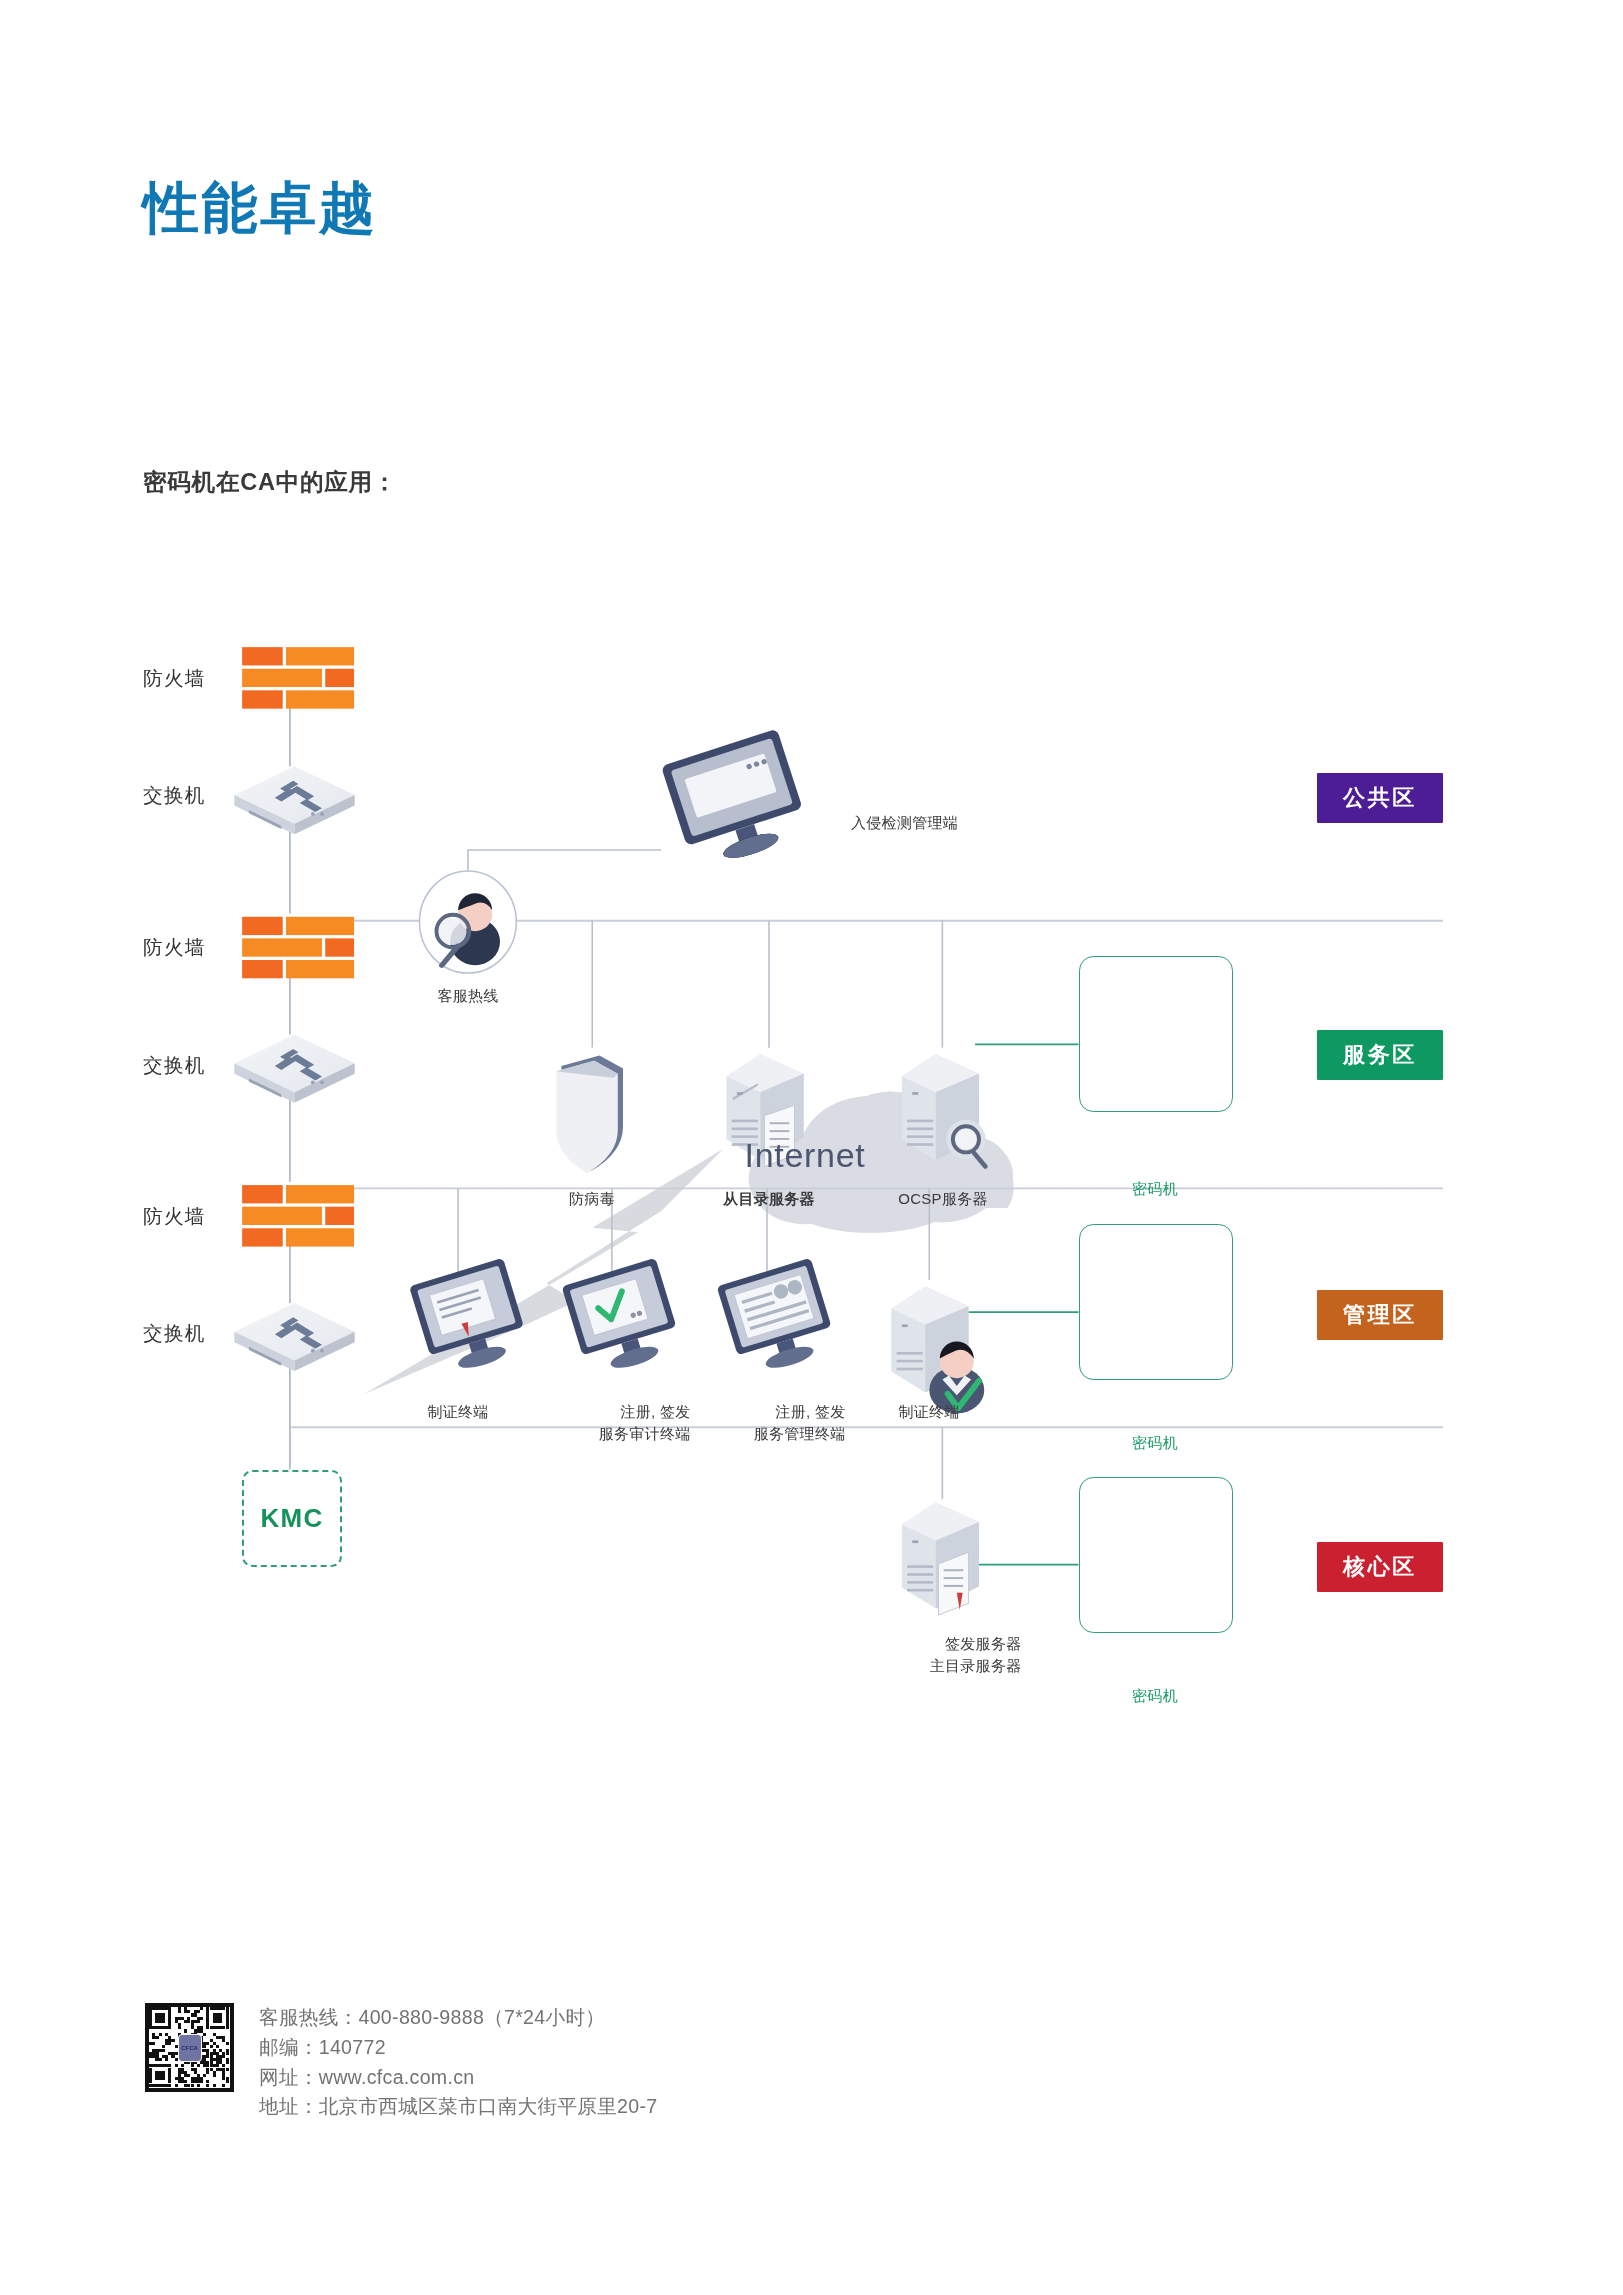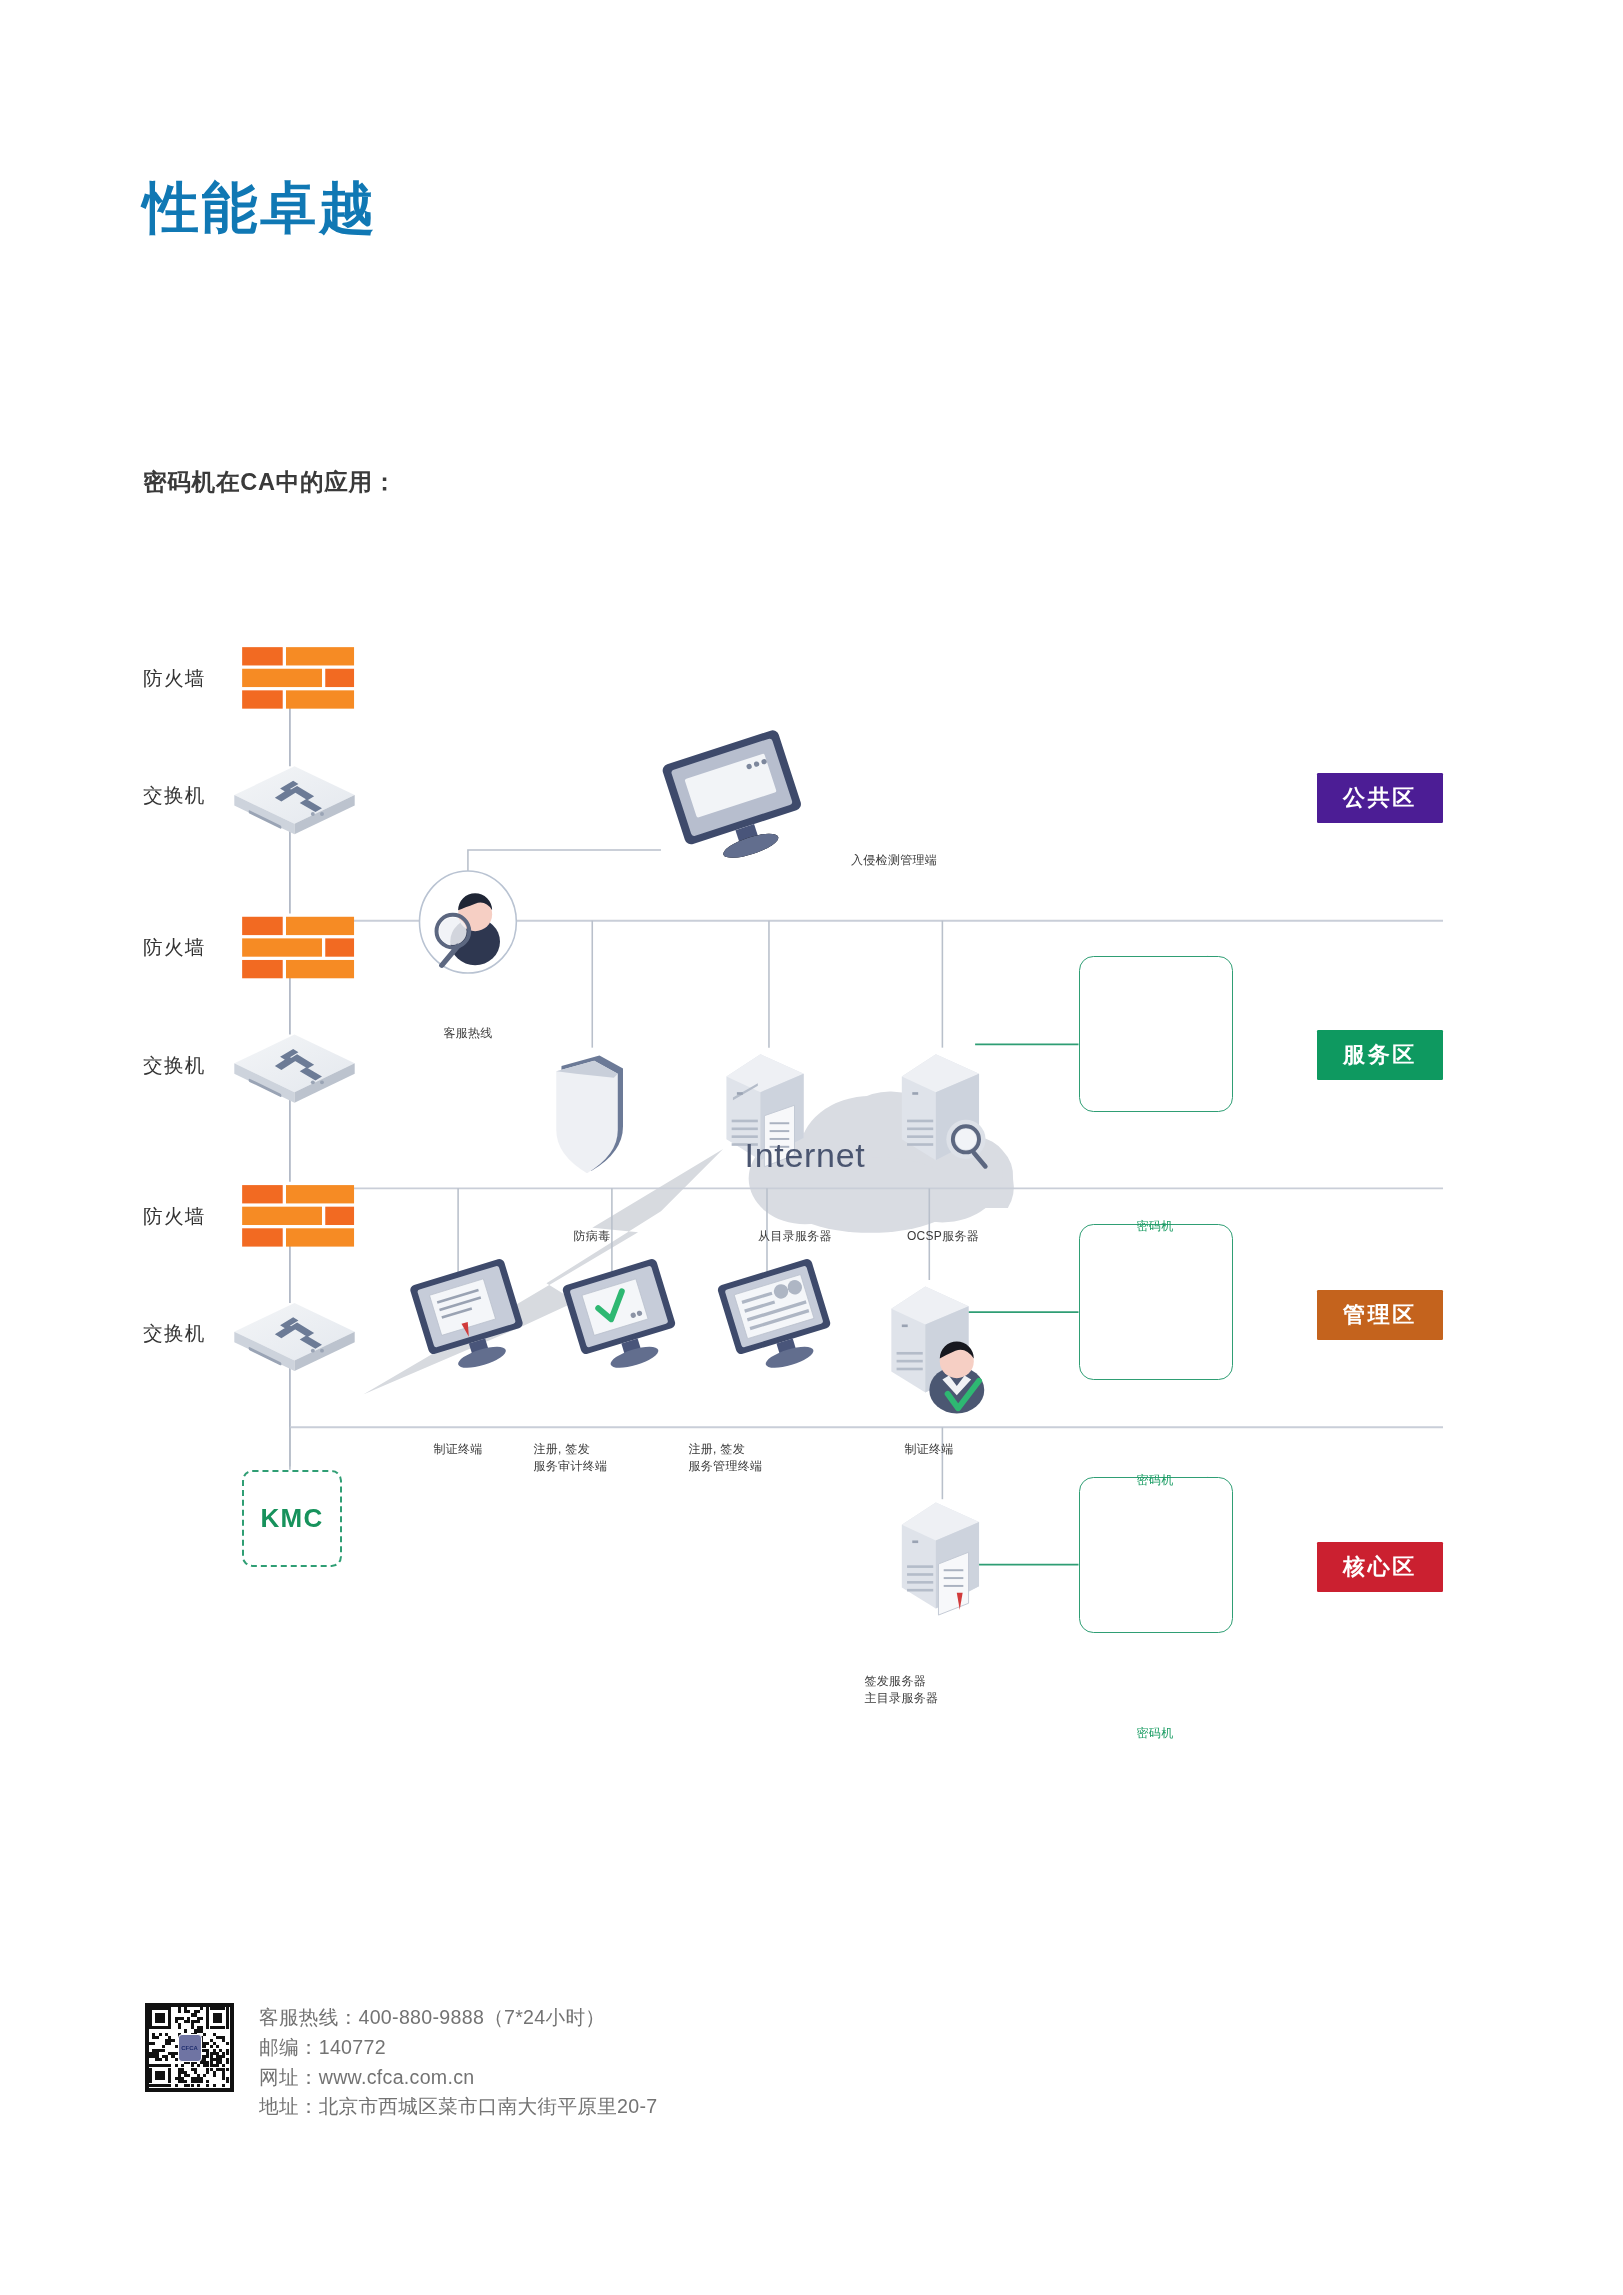--- a/index.html
+++ b/index.html
@@ -32,24 +32,23 @@
   .abs{position:absolute;}
 
   
   .rail-label{
     position:absolute;font-size:19.6px;color:#333;letter-spacing:1.3px;
     white-space:nowrap;transform:translateY(-50%);
   }
 
   
   .cap{
-    position:absolute;font-size:12px;color:#3a3a3a;letter-spacing:0.3px;
-    text-align:left;white-space:nowrap;transform:translateX(-50%);
+    position:absolute;font-size:15px;color:#3a3a3a;letter-spacing:0.3px;
+    text-align:right;white-space:nowrap;transform:translateX(-50%);
     line-height:1.45;
-    margin-top:40px;
   }
   .cap.two{white-space:normal;width:157px;}
   .cap-green{color:#1a9c63;}
 
   
   .zone{
     position:absolute;width:126px;height:50px;border-radius:1.3px;
     color:#fff;font-size:22px;font-weight:700;letter-spacing:2.6px;
     display:flex;align-items:center;justify-content:center;
   }
@@ -438,21 +437,21 @@
     <div class="rail-label" style="left:143px;top:515px;">交换机</div>
     <div class="rail-label" style="left:143px;top:666px;">防火墙</div>
     <div class="rail-label" style="left:143px;top:783px;">交换机</div>
 
     <div class="abs" style="left:805px;top:605px;transform:translate(-50%,-50%);font-size:34px;color:#4a5570;letter-spacing:0.7px;">Internet</div>
 
     <div class="cap" style="left:851px;top:262px;transform:none;">入侵检测管理端</div>
     <div class="cap" style="left:468px;top:435px;">客服热线</div>
 
     <div class="cap" style="left:592px;top:638px;">防病毒</div>
-    <div class="cap" style="left:795px;top:638px;">从目录服务器</div>
+    <div class="cap" style="left:769px;top:638px;font-weight:bold;">从目录服务器</div>
     <div class="cap" style="left:943px;top:638px;">OCSP服务器</div>
     <div class="cap cap-green" style="left:1155px;top:628px;">密码机</div>
 
     <div class="cap" style="left:458px;top:851px;">制证终端</div>
     <div class="cap two" style="left:612px;top:851px;">注册, 签发<br>服务审计终端</div>
     <div class="cap two" style="left:767px;top:851px;">注册, 签发<br>服务管理终端</div>
     <div class="cap" style="left:929px;top:851px;">制证终端</div>
     <div class="cap cap-green" style="left:1155px;top:882px;">密码机</div>
 
     <div class="cap two" style="left:943px;top:1083px;">签发服务器<br>主目录服务器</div>

